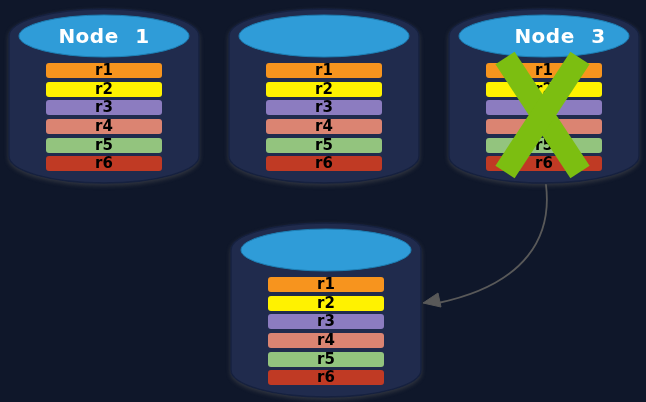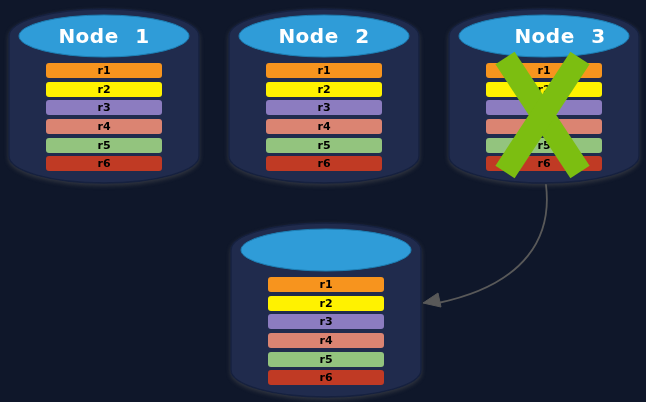--- a/index.html
+++ b/index.html
@@ -40,21 +40,21 @@
     z-index:12;
   }
   .rows{
     position:absolute;top:55px;left:38px;width:116px;
     display:flex;flex-direction:column;gap:3.7px;
     z-index:10;
   }
   .row{
     height:15px;border-radius:3px;
     display:flex;align-items:center;justify-content:center;
-    font-size:11px;font-weight:bold;color:var(--row-text);
+    font-size:15px;font-weight:bold;color:var(--row-text);
     line-height:1;
   }
   .x-mark{
     position:absolute;left:0;top:0;z-index:20;
     pointer-events:none;
   }
   .x-mark line{stroke:var(--x-green);stroke-width:23;stroke-linecap:butt;}
   .arrow-overlay{
     position:absolute;left:0;top:0;z-index:50;
     pointer-events:none;
@@ -81,21 +81,20 @@
         <div class="row" style="background: rgb(147, 196, 126);">r5</div>
         <div class="row" style="background: rgb(192, 58, 36);">r6</div>
       </div>
   </div>
 
   <div class="node pos-2">
     <svg class="cylinder" width="192" height="176" viewBox="0 0 192 176">
       <path class="body" d="M 1 28 L 1 148 C 1 163 43.5 175 96 175 C 148.5 175 191 163 191 148 L 191 28 C 191 13 148.5 1 96 1 C 43.5 1 1 13 1 28 Z"></path>
       <ellipse class="top" cx="96" cy="28" rx="85" ry="21"></ellipse>
     </svg>
-    <div class="node-label">Node 2</div>
     <div class="rows">
         <div class="row" style="background: rgb(247, 148, 30);">r1</div>
         <div class="row" style="background: rgb(255, 242, 0);">r2</div>
         <div class="row" style="background: rgb(140, 124, 192);">r3</div>
         <div class="row" style="background: rgb(219, 132, 114);">r4</div>
         <div class="row" style="background: rgb(147, 196, 126);">r5</div>
         <div class="row" style="background: rgb(192, 58, 36);">r6</div>
       </div>
   </div>
 

